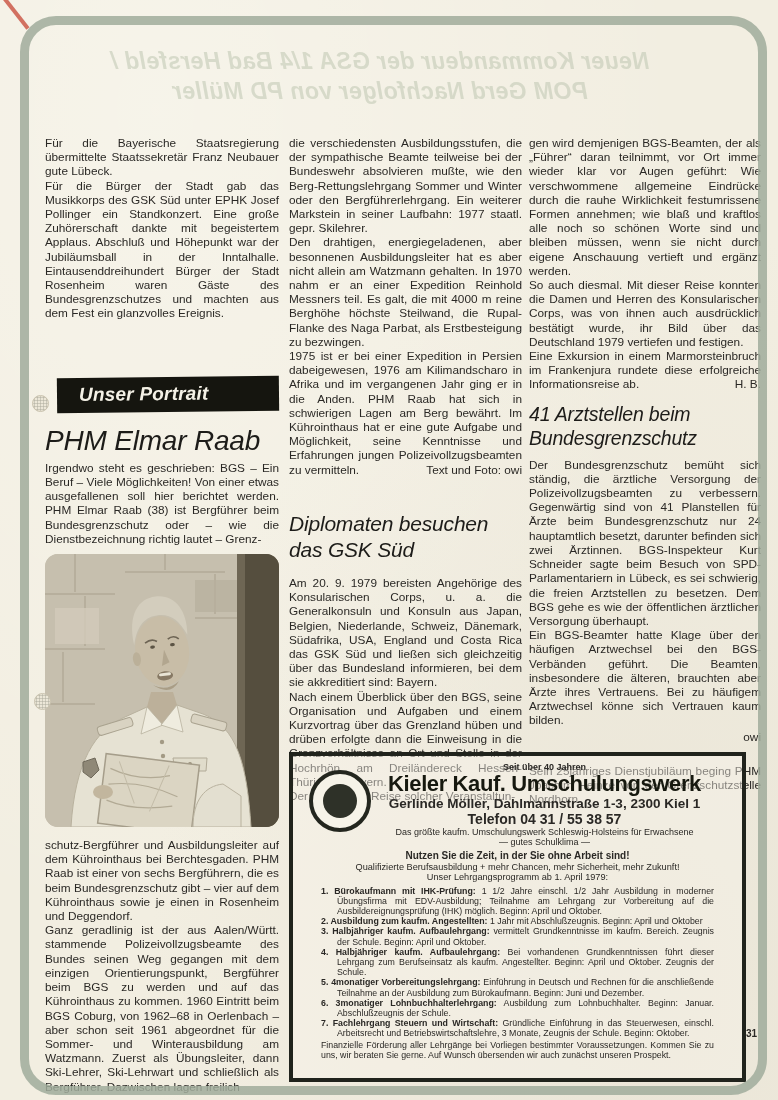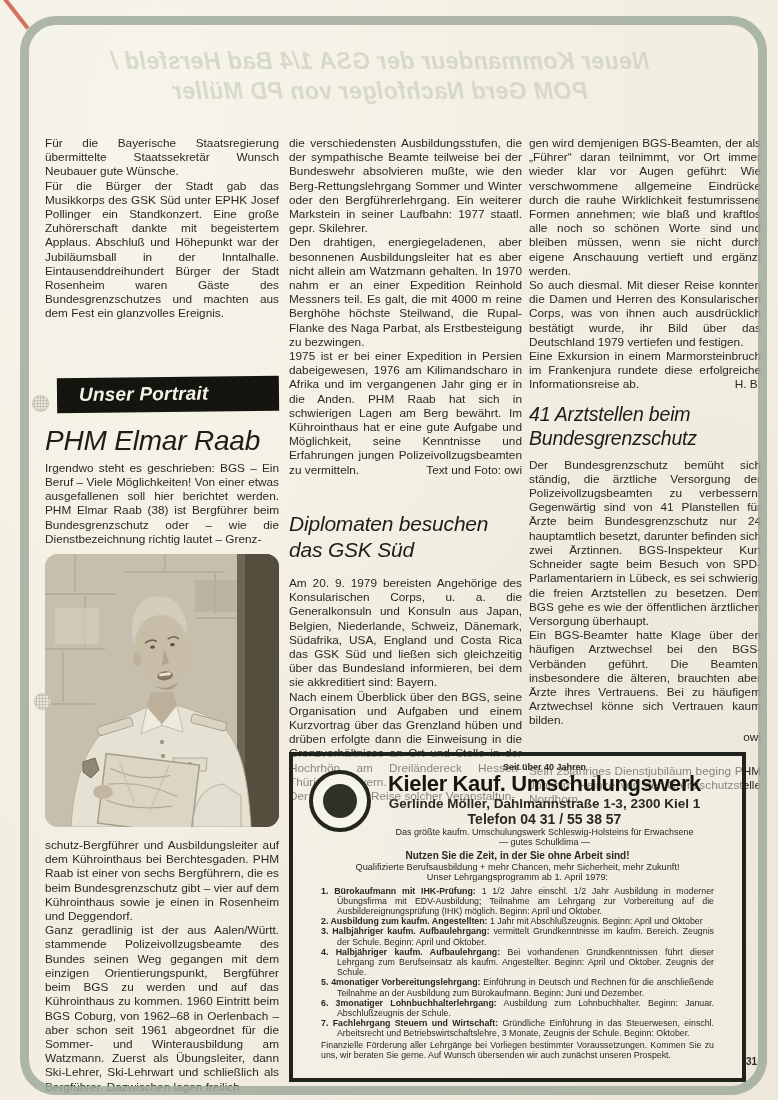--- a/index.html
+++ b/index.html
@@ -88,39 +88,39 @@
   .ad-phone { font-size:14px; font-weight:bold; line-height:16px; }
   .ad-sub { font-size:9px; line-height:10px; }
   .ad-mid { text-align:center; margin-top:4px; }
   .ad-slogan1 { font-size:10px; font-weight:bold; line-height:10.5px; }
   .ad-slogan2,.ad-program { font-size:9.2px; line-height:10.5px; }
   .ad-list { list-style:none; counter-reset:item; margin-top:3px; font-size:8.8px; line-height:10.2px; }
   .ad-list li { counter-increment:item; padding-left:16px; text-indent:-16px; text-align:justify; }
   .ad-list li::before { content:counter(item) ". "; font-weight:bold; }
   .ad-list .it { font-weight:bold; }
   .ad-footer { font-size:8.8px; line-height:10.2px; margin-top:1px; text-align:justify; }
-  .page-number { position:absolute; left:746px; top:1056px; font-size:10px; font-weight:bold; z-index:6; }
+  .page-number { position:absolute; left:746px; top:1028px; font-size:10px; font-weight:bold; z-index:6; }
 </style>
 </head>
 <body>
 
 <div class="page">
 
   <div class="ghost">
     <div>Neuer Kommandeur der GSA 1/4 Bad Hersfeld /</div>
     <div>POM Gerd Nachfolger von PD Müller</div>
   </div>
 
   <div class="frame"></div>
   <div class="corner-mark"></div>
   <div class="punch-hole hole-1"></div>
   <div class="punch-hole hole-2"></div>
 
   <div class="col col-1">
-    <p>Für die Bayerische Staatsregierung übermittelte Staatssekretär Wunsch Neubauer gute Wünsche.</p>
+    <p>Für die Bayerische Staatsregierung übermittelte Staatssekretär Franz Neubauer gute Lübeck.</p>
     <p>Für die Bürger der Stadt gab das Musikkorps des GSK Süd unter EPHK Josef Pollinger ein Standkonzert. Eine große Zuhörerschaft dankte mit begeistertem Applaus. Abschluß und Höhepunkt war der Jubiläumsball in der Inntalhalle. Eintausenddreihundert Bürger der Stadt Rosenheim waren Gäste des Bundesgrenzschutzes und machten aus dem Fest ein glanzvolles Ereignis.</p>
 
     <div class="banner">
       <span>Unser Portrait</span>
     </div>
 
     <h2 class="story portrait-h">PHM Elmar Raab</h2>
 
     <p class="intro">Irgendwo steht es geschrieben: BGS – Ein Beruf – Viele Möglichkeiten! Von einer etwas ausgefallenen soll hier berichtet werden. PHM Elmar Raab (38) ist Bergführer beim Bundesgrenzschutz oder – wie die Dienstbezeichnung richtig lautet – Grenz-</p>
 

